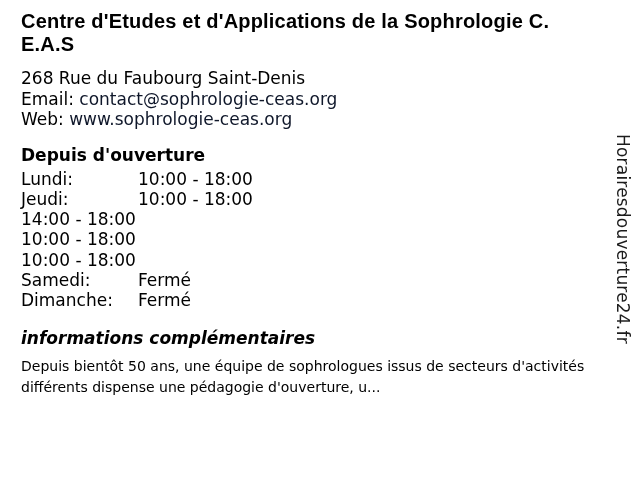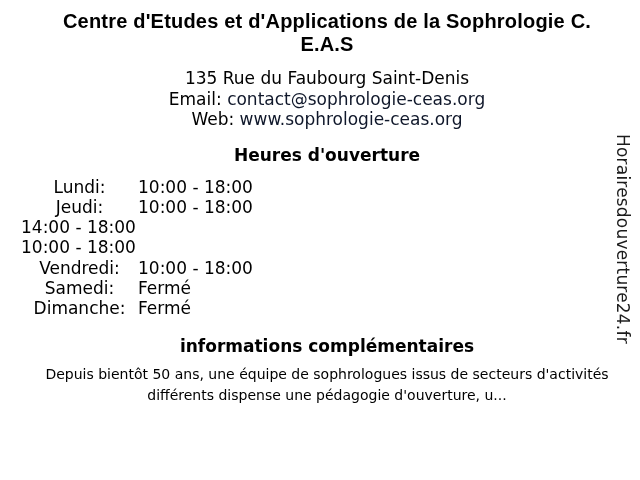--- a/index.html
+++ b/index.html
@@ -1,15 +1,15 @@
 <!DOCTYPE html>
 <html><head>
 <meta charset="utf-8">
 <style>
-  * { margin: 0; padding: 0; box-sizing: border-box; text-align: center; }
+  * { margin: 0; padding: 0; box-sizing: border-box; }
   html, body {
     width: 640px; height: 480px;
     background: #ffffff;
     color: #000000;
     font-family: "DejaVu Sans", sans-serif;
     overflow: hidden;
   }
   .page { position: relative; width: 640px; height: 480px; background: #ffffff; }
   .content { position: absolute; top: 10px; left: 21px; width: 612px; }
 
@@ -26,26 +26,26 @@
   .address-line { white-space: nowrap; }
   .plain-link { color: #0f172a; text-decoration: none; cursor: pointer; }
 
   .section-heading {
     font-weight: 700;
     font-size: 17px;
     line-height: 20px;
     margin-top: 15px;
   }
 
-  .hours-table { margin-top: 12px; font-size: 17px; }
+  .hours-table { margin-top: 4px; font-size: 17px; }
   .hours-row { display: flex; height: 20.3px; line-height: 20.3px; align-items: baseline; }
   .hours-day { width: 117px; flex: 0 0 117px; }
   .hours-time { }
 
-  .info-heading { margin-top: 17px; }
+  .info-heading { margin-top: 17px; font-style: italic; }
   .info-text {
     margin-top: 8px;
     font-size: 14px;
     line-height: 21.5px;
     width: 612px;
   }
 
   .watermark {
     position: absolute;
     top: 134px;
@@ -64,44 +64,43 @@
 <div class="page">
 
   <div class="content">
 
     <h1 class="title">
       <div class="title-line">Centre d'Etudes et d'Applications de la Sophrologie C.</div>
       <div class="title-line">E.A.S</div>
     </h1>
 
     <div class="address">
-      <div class="address-line">135 Rue du Faubourg Saint-Denis</div>
+      <div class="address-line">268 Rue du Faubourg Saint-Denis</div>
       <div class="address-line"><span>Email:</span> <span class="plain-link">contact@sophrologie-ceas.org</span></div>
       <div class="address-line"><span>Web:</span> <span class="plain-link">www.sophrologie-ceas.org</span></div>
     </div>
 
-    <h2 class="section-heading">Heures d'ouverture</h2>
+    <h2 class="section-heading">Depuis d'ouverture</h2>
 
     <div class="hours-table">
       <div class="hours-row">
         <span class="hours-day">Lundi:</span>
         <span class="hours-time">10:00 - 18:00</span>
       </div>
       <div class="hours-row">
         <span class="hours-day">Jeudi:</span>
         <span class="hours-time">10:00 - 18:00</span>
       </div>
       <div class="hours-row">
         <span class="hours-time">14:00 - 18:00</span>
       </div>
       <div class="hours-row">
         <span class="hours-time">10:00 - 18:00</span>
       </div>
       <div class="hours-row">
-        <span class="hours-day">Vendredi:</span>
         <span class="hours-time">10:00 - 18:00</span>
       </div>
       <div class="hours-row">
         <span class="hours-day">Samedi:</span>
         <span class="hours-time">Fermé</span>
       </div>
       <div class="hours-row">
         <span class="hours-day">Dimanche:</span>
         <span class="hours-time">Fermé</span>
       </div>

